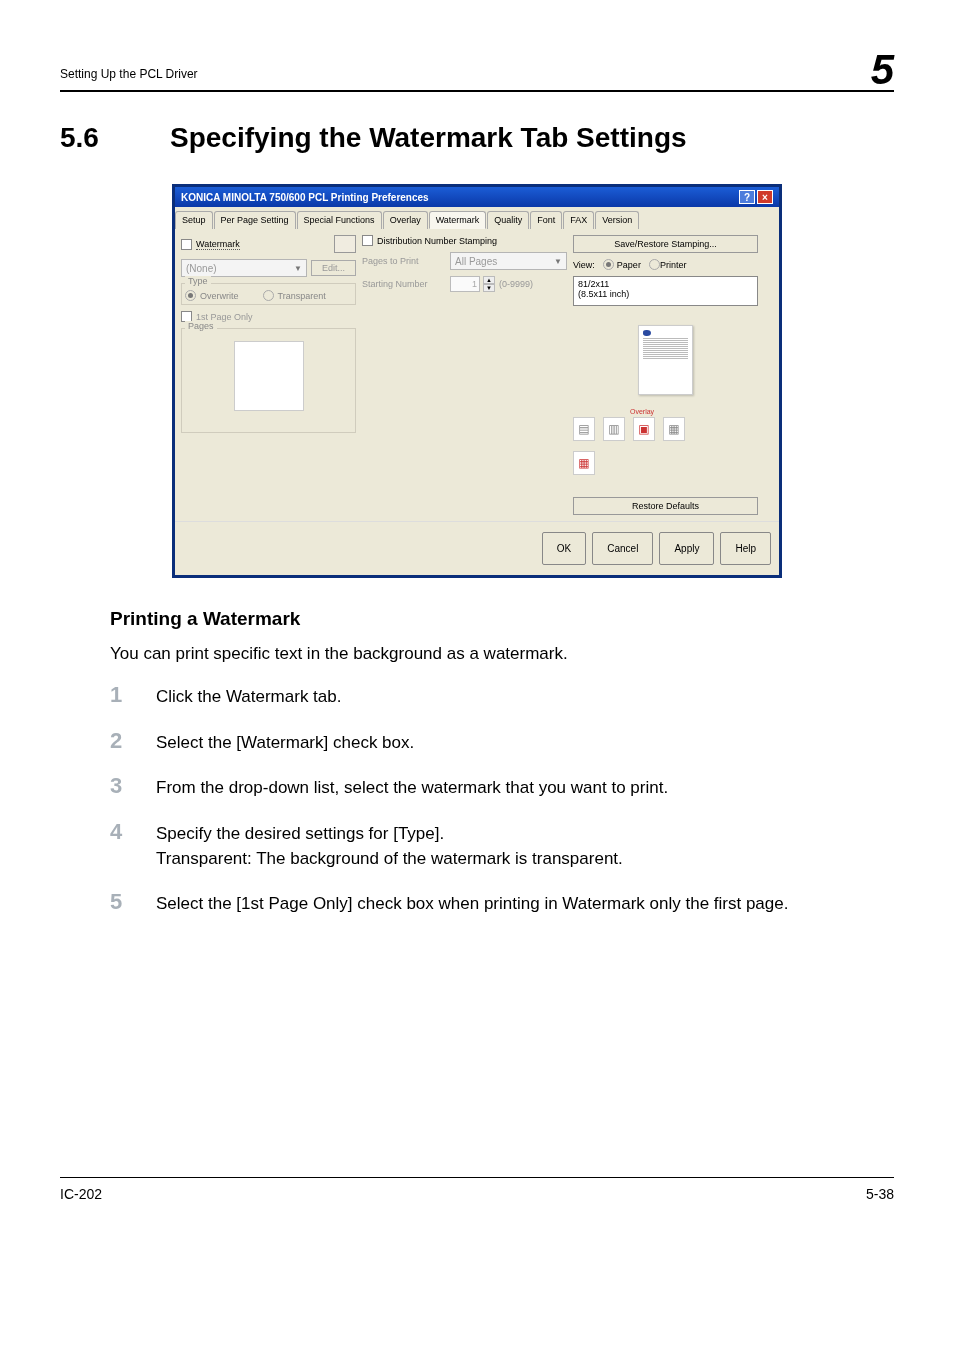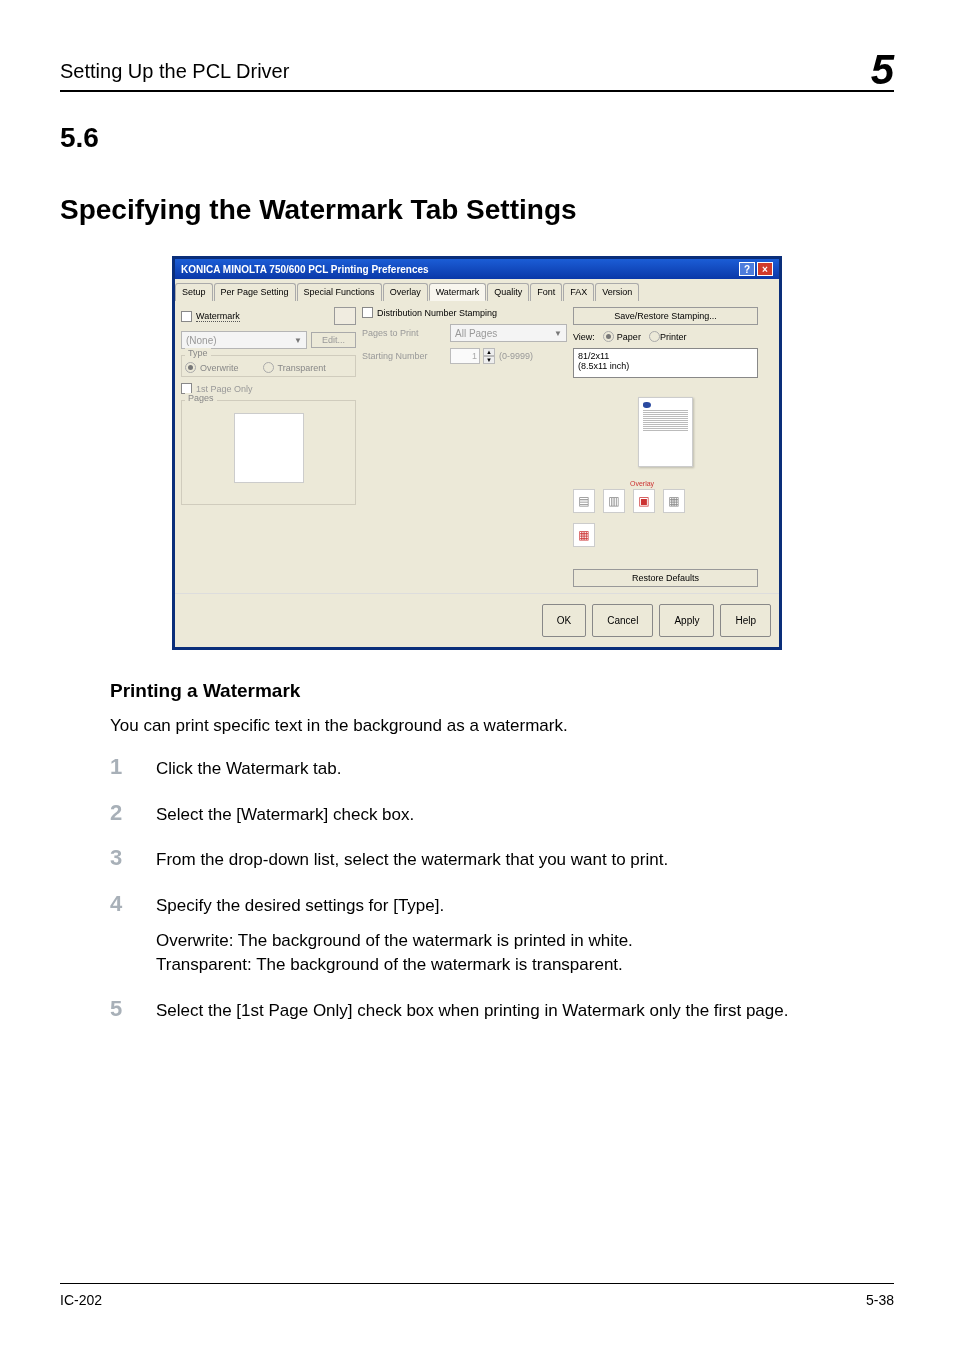--- a/index.html
+++ b/index.html
@@ -17,40 +17,39 @@
       margin-bottom: 8px;
     }
     .header-line {
       display: flex;
       align-items: baseline;
       justify-content: space-between;
       border-bottom: 2px solid #000;
       padding-bottom: 2px;
     }
     .header .chapter {
-      font-size: 20px;
+      font-size: 12px;
     }
     .big-num {
       font-family: "Arial Black", Arial, sans-serif;
       font-size: 42px;
       font-weight: 900;
       font-style: italic;
       margin-top: -34px;
     }
     .num-wrap {
       position: relative;
       top: 6px;
     }
     h2.section {
       font-size: 28px;
       font-weight: bold;
       margin: 30px 0 30px 0;
       display: flex;
       gap: 40px;
-      flex-direction: column;
     }
     h2.section .secnum { min-width: 70px; }
 
     
     .dialog {
       width: 610px;
       border: 3px solid #0a2e7a;
       margin: 0 auto 30px auto;
       font-size: 10px;
       background: #3b82f6;
@@ -388,21 +387,20 @@
     <div class="step-body">Select the [Watermark] check box.</div>
   </li>
   <li>
     <span class="step-num">3</span>
     <div class="step-body">From the drop-down list, select the watermark that you want to print.</div>
   </li>
   <li>
     <span class="step-num">4</span>
     <div class="step-body">
       <div>Specify the desired settings for [Type].</div>
-      <div class="sub">Overwrite: The background of the watermark is printed in white.</div>
       <div>Transparent: The background of the watermark is transparent.</div>
     </div>
   </li>
   <li>
     <span class="step-num">5</span>
     <div class="step-body">Select the [1st Page Only] check box when printing in Watermark only the first page.</div>
   </li>
 </ol>
 
 <div class="footer">

